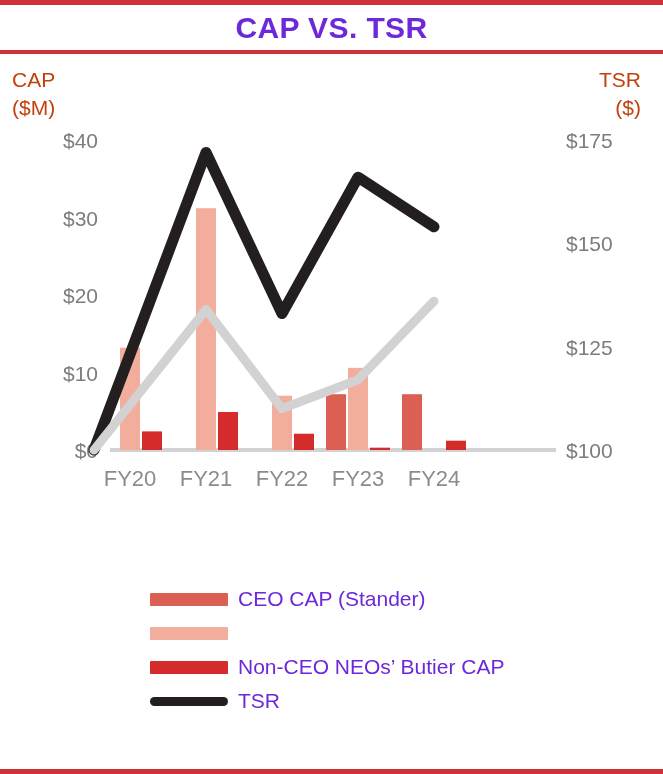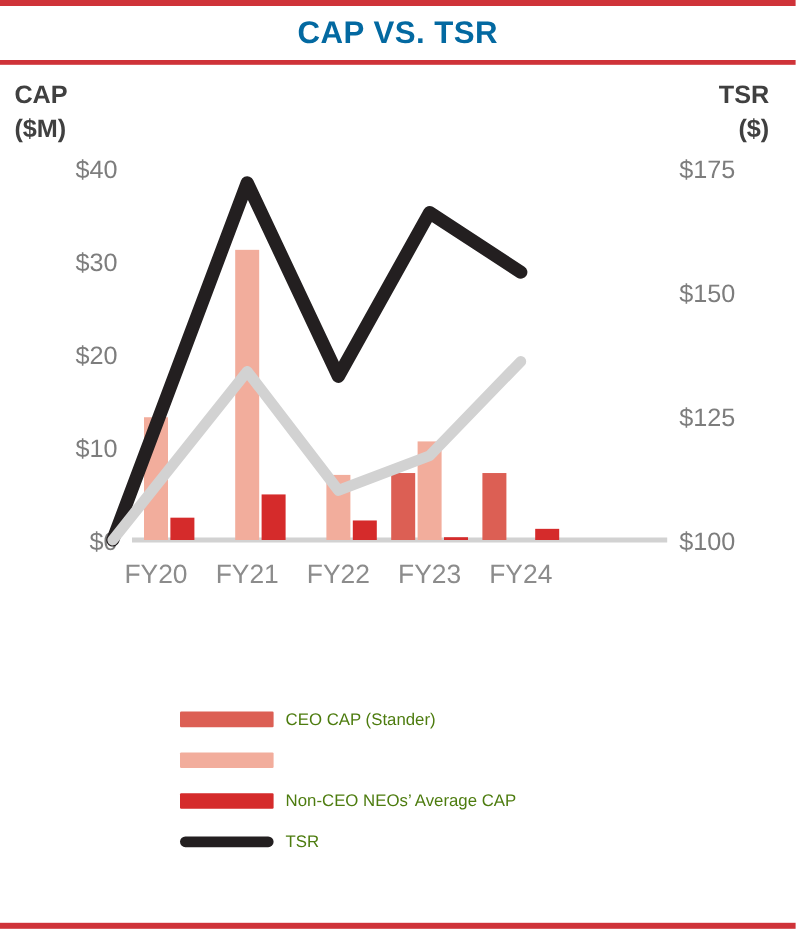--- a/index.html
+++ b/index.html
@@ -40,43 +40,42 @@
     bottom: 0;
   }
   .title-band {
     height: 45px;
     display: flex;
     align-items: center;
     justify-content: center;
     flex: 0 0 auto;
   }
   .chart-title {
-    color: #0369a1;
-    font-size: 26px;
+    color: #6d28d9;
+    font-size: 30px;
     font-weight: bold;
     letter-spacing: 0.4px;
   }
   .rule-under-title {
     height: 4px;
     background: #cf3339;
     width: 100%;
     flex: 0 0 auto;
   }
   .axis-caption-row {
     position: relative;
     height: 78px;
     flex: 0 0 auto;
   }
   .axis-caption {
     position: absolute;
     top: 12px;
     font-size: 21px;
-    color: #404040;
+    color: #c2410c;
     line-height: 1.35;
-    font-weight: bold;
   }
   .axis-caption.left {
     left: 12px;
     text-align: left;
   }
   .axis-caption.right {
     right: 22px;
     text-align: right;
   }
   .plot-wrap {
@@ -122,22 +121,22 @@
     width: 78px;
     height: 13px;
     border-radius: 1px;
   }
   .swatch-line {
     width: 78px;
     height: 9px;
     border-radius: 5px;
   }
   .legend-label {
-    font-size: 14px;
-    color: #4d7c0f;
+    font-size: 21px;
+    color: #6d28d9;
     white-space: nowrap;
   }
 </style>
 </head>
 <body>
 
 <div class="figure">
 
   <div class="rule-top"></div>
 
@@ -212,21 +211,21 @@
       </div>
       <div class="legend-row">
         <div class="swatch-box">
           <div class="swatch-bar" style="background: rgb(242, 173, 156);"></div>
         </div>
       </div>
       <div class="legend-row">
         <div class="swatch-box">
           <div class="swatch-bar" style="background: rgb(213, 43, 43);"></div>
         </div>
-        <div class="legend-label">Non-CEO NEOs’ Average CAP</div>
+        <div class="legend-label">Non-CEO NEOs’ Butier CAP</div>
       </div>
       <div class="legend-row">
         <div class="swatch-box">
           <div class="swatch-line" style="background: rgb(35, 31, 32);"></div>
         </div>
         <div class="legend-label">TSR</div>
       </div>
     </div>
 
   <div class="rule-bottom"></div>

